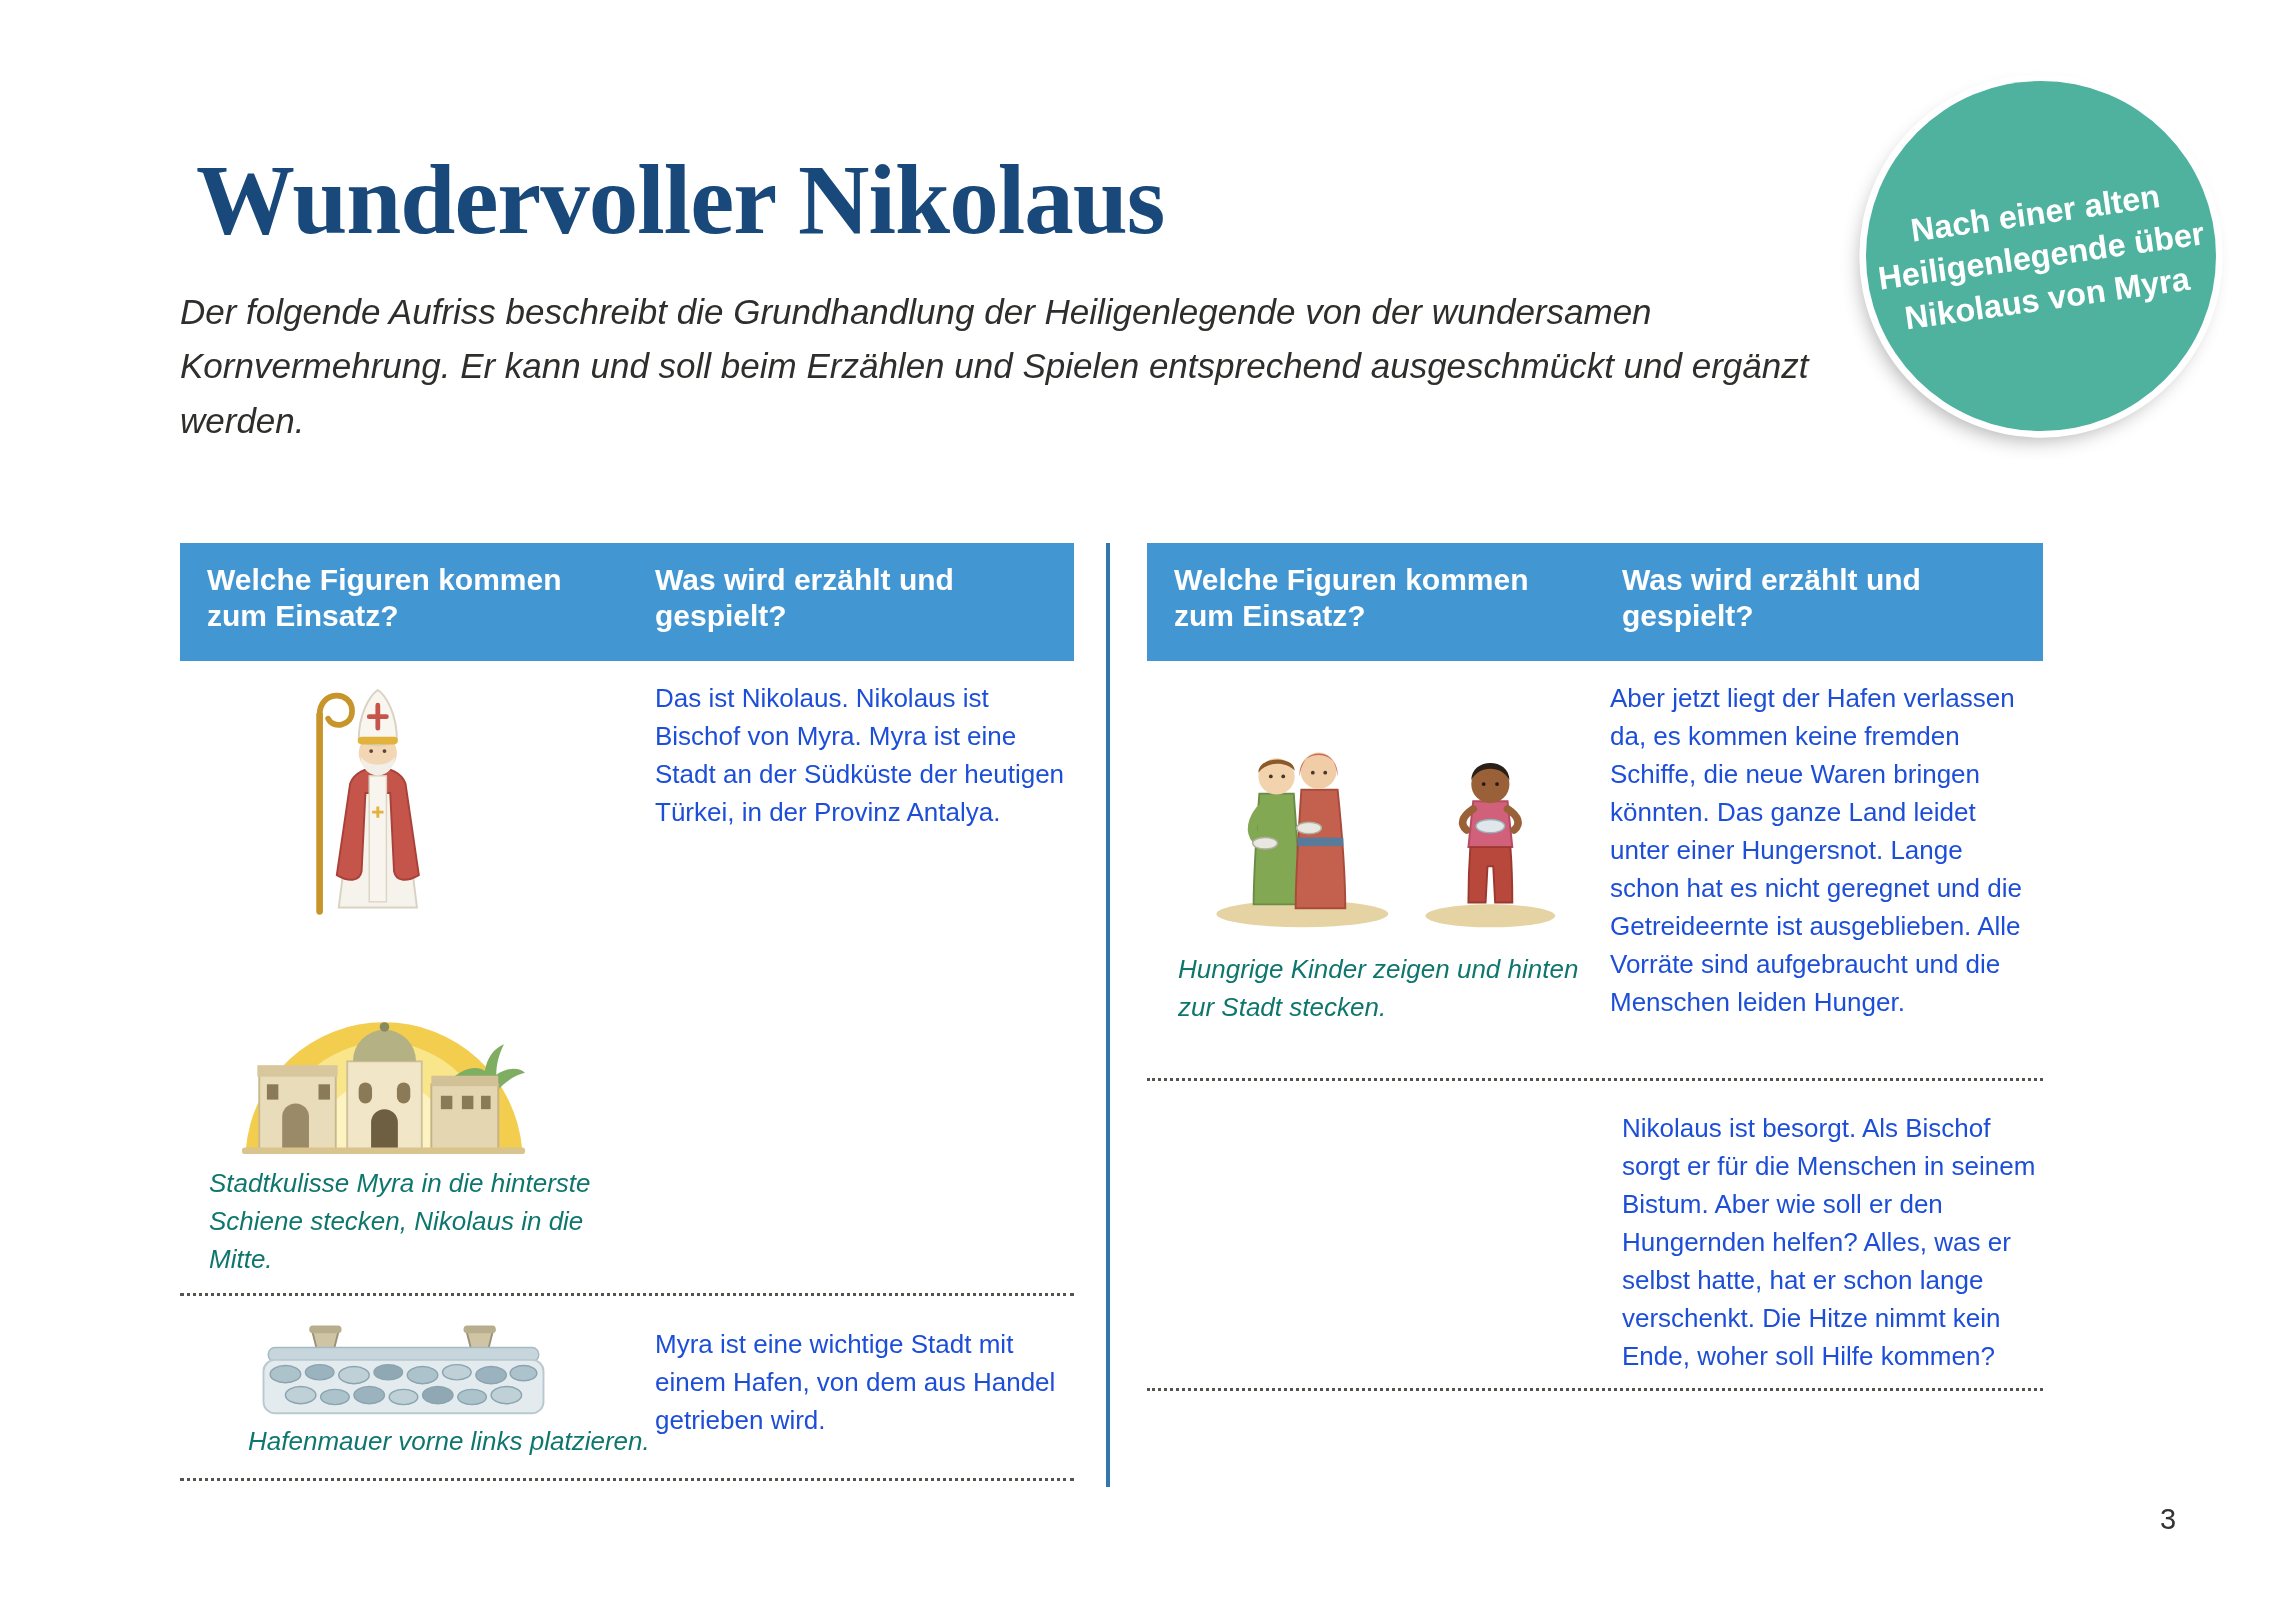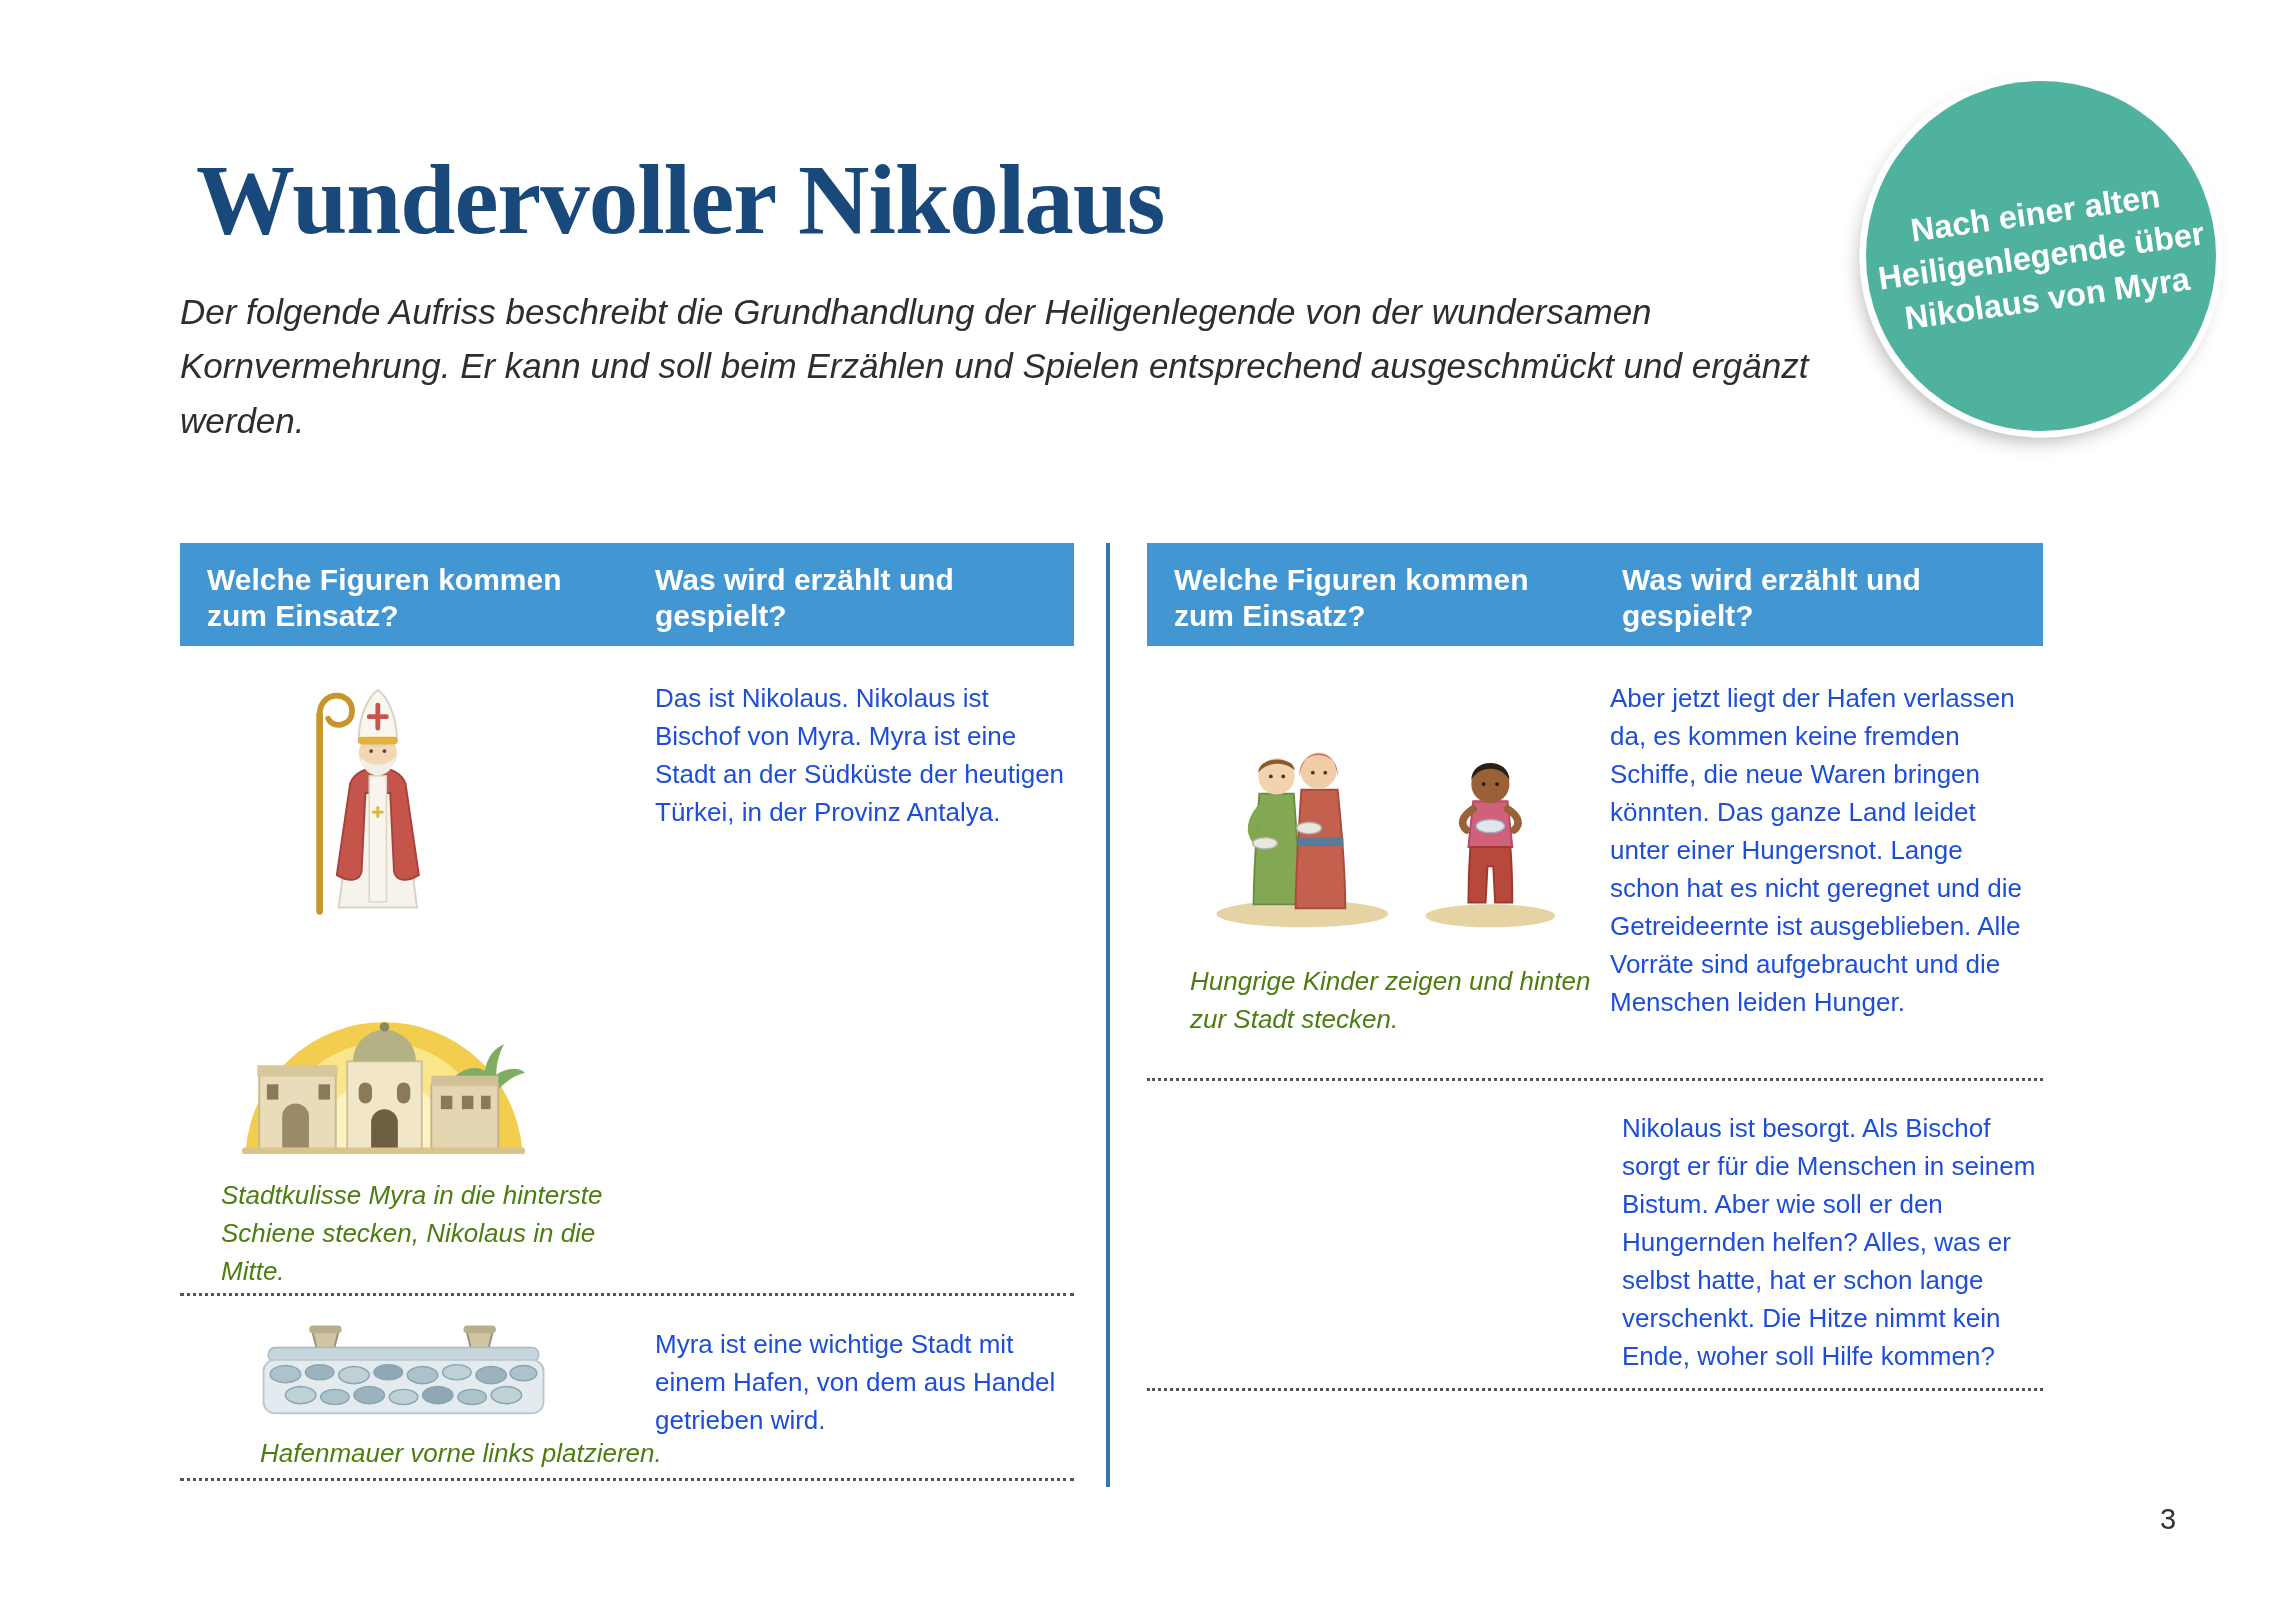--- a/index.html
+++ b/index.html
@@ -65,21 +65,21 @@
   .intro p { margin: 0 0 23px 0; }
 
   
   .panel { position: absolute; top: 543px; }
   .panel.left  { left: 180px;  width: 894px; height: 946px; }
   .panel.right { left: 1147px; width: 896px; height: 946px; }
 
   .panel-header {
     position: absolute;
     top: 0; left: 0; right: 0;
-    height: 103px;
+    height: 118px;
     background: #4297d3;
     color: #ffffff;
     font-weight: bold;
     font-size: 30px;
     line-height: 36px;
     display: flex;
     box-sizing: border-box;
     justify-content: center;
   }
   .panel-header .col1 { width: 475px; box-sizing: border-box; padding: 19px 29px 0 27px; }
@@ -87,25 +87,25 @@
 
   .story {
     position: absolute;
     margin: 0;
     font-size: 26px;
     line-height: 38px;
     color: #1d4ed8;
   }
   .caption {
     position: absolute;
-    margin: 12px;
+    margin: 0;
     font-style: italic;
     font-size: 26px;
     line-height: 38px;
-    color: #4d7c0f;
+    color: #0f766e;
   }
   .dotted {
     position: absolute;
     left: 0; right: 0;
     height: 0;
     border-bottom: 3.8px dotted #55534e;
   }
   .fig { position: absolute; }
 
   

